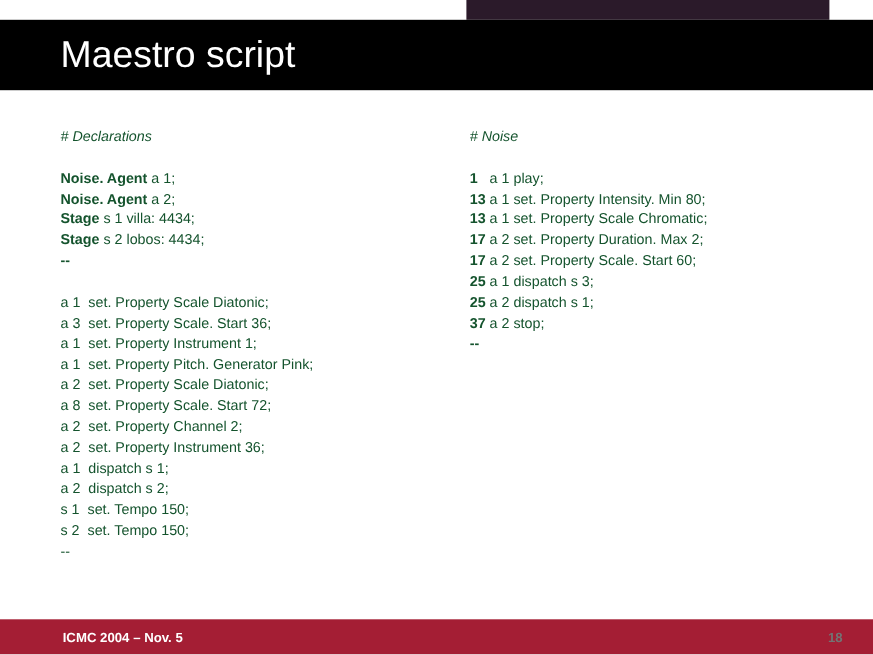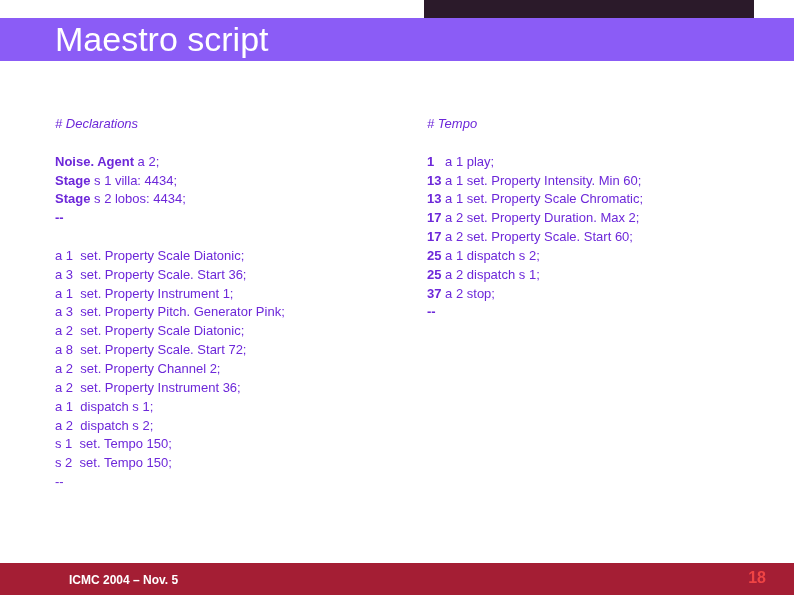--- a/index.html
+++ b/index.html
@@ -12,113 +12,114 @@
   }
   .top-dark{
     position:absolute;
     top:0;right:40px;
     width:330px;height:18px;
     background:#2b1a2a;
   }
   .title-bar{
     position:absolute;
     top:18px;left:0;right:0;
-    height:43px;
-    background:#8b5cf6;
+    height:64px;
+    background:#000000;
     display:flex;align-items:center;
   }
   .title-bar h1{
     margin:0 0 0 55px;
     color:#fff;
     font-size:34px;
     font-weight:400;
     font-family:Arial,Helvetica,sans-serif;
   }
   .content{
     position:absolute;
     top:115px;left:55px;right:55px;bottom:55px;
     display:flex;
     gap:60px;
   }
   .col{
     flex:1;
     font-size:13px;
     line-height:1.45;
-    color:#6d28d9;
+    color:#14532d;
   }
   .italic{font-style:italic}
   .bold{font-weight:700}
   .footer-bar{
     position:absolute;
     left:0;right:0;bottom:0;
     height:32px;
     background:#a41e34;
   }
   .footer-left{
     position:absolute;
-    left:69px;bottom:8px;
+    left:57px;bottom:8px;
     color:#fff;
     font-size:12px;
     font-weight:700;
   }
   .footer-right{
     position:absolute;
     right:28px;bottom:8px;
-    color:#ef4444;
-    font-size:16px;
+    color:#737373;
+    font-size:12px;
     font-weight:700;
   }
   .line{white-space:pre}
 </style>
 </head>
 <body>
 
 <div class="top-dark"></div>
 
 <div class="title-bar">
   <h1>Maestro script</h1>
 </div>
 
 <div class="content">
   <div class="col">
     <div class="italic"># Declarations</div>
     <br>
     <div id="decl-block">
+        <div class="line"><span class="bold">Noise. Agent </span><span>a 1;</span></div>
         <div class="line"><span class="bold">Noise. Agent </span><span>a 2;</span></div>
         <div class="line"><span class="bold">Stage </span><span>s 1 villa: 4434;</span></div>
         <div class="line"><span class="bold">Stage </span><span>s 2 lobos: 4434;</span></div>
         <div class="line"><span class="bold">--</span><span></span></div>
       </div>
     <br>
     <div id="left-body">
         <div class="line">a 1  set. Property Scale Diatonic;</div>
         <div class="line">a 3  set. Property Scale. Start 36;</div>
         <div class="line">a 1  set. Property Instrument 1;</div>
-        <div class="line">a 3  set. Property Pitch. Generator Pink;</div>
+        <div class="line">a 1  set. Property Pitch. Generator Pink;</div>
         <div class="line">a 2  set. Property Scale Diatonic;</div>
         <div class="line">a 8  set. Property Scale. Start 72;</div>
         <div class="line">a 2  set. Property Channel 2;</div>
         <div class="line">a 2  set. Property Instrument 36;</div>
         <div class="line">a 1  dispatch s 1;</div>
         <div class="line">a 2  dispatch s 2;</div>
         <div class="line">s 1  set. Tempo 150;</div>
         <div class="line">s 2  set. Tempo 150;</div>
         <div class="line">--</div>
       </div>
   </div>
   <div class="col">
-    <div class="italic"># Tempo</div>
+    <div class="italic"># Noise</div>
     <br>
     <div id="right-body">
         <div class="line"><span class="bold">1</span><span>   a 1 play;</span></div>
-        <div class="line"><span class="bold">13</span><span> a 1 set. Property Intensity. Min 60;</span></div>
+        <div class="line"><span class="bold">13</span><span> a 1 set. Property Intensity. Min 80;</span></div>
         <div class="line"><span class="bold">13</span><span> a 1 set. Property Scale Chromatic;</span></div>
         <div class="line"><span class="bold">17</span><span> a 2 set. Property Duration. Max 2;</span></div>
         <div class="line"><span class="bold">17</span><span> a 2 set. Property Scale. Start 60;</span></div>
-        <div class="line"><span class="bold">25</span><span> a 1 dispatch s 2;</span></div>
+        <div class="line"><span class="bold">25</span><span> a 1 dispatch s 3;</span></div>
         <div class="line"><span class="bold">25</span><span> a 2 dispatch s 1;</span></div>
         <div class="line"><span class="bold">37</span><span> a 2 stop;</span></div>
         <div class="line"><span class="bold">--</span><span></span></div>
       </div>
   </div>
 </div>
 
 <div class="footer-bar"></div>
 <div class="footer-left">ICMC 2004 – Nov. 5</div>
 <div class="footer-right">18</div>

